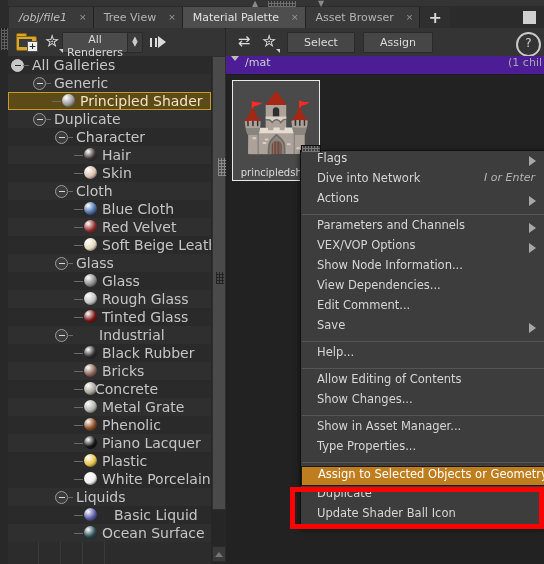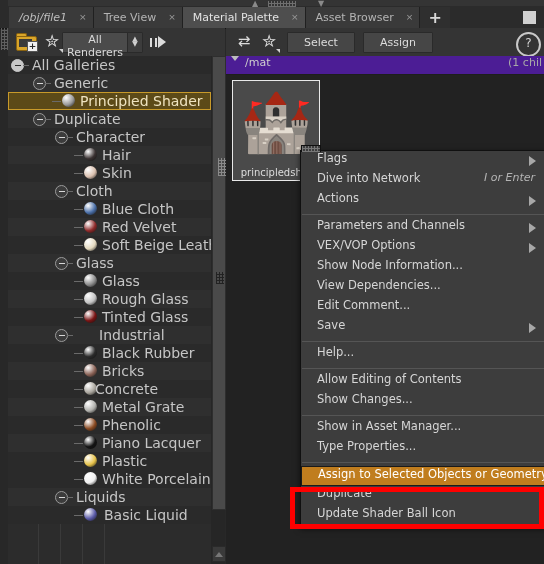--- a/index.html
+++ b/index.html
@@ -332,21 +332,26 @@
         <div class="trow odd">
           <div class="expander" style="left: 47px; top: 3px;">
             <i></i>
           </div>
           <div class="hline" style="left: 59px; top: 9px; width: 6px;"></div>
           <span class="tlabel" style="position: absolute; left: 68px;">Liquids</span>
         </div>
         <div class="trow even">
           <div class="hline" style="left: 66px; top: 9px; width: 9px;"></div>
           <div class="sphere" style="left: 76px; top: 2px; background: radial-gradient(circle at 32% 28%, rgb(255, 255, 255) 0%, rgb(90, 90, 168) 55%, rgb(13, 13, 13) 100%);"></div>
-          <span class="tlabel" style="position: absolute; left: 96px; text-align: right;">Basic Liquid</span>
+          <span class="tlabel" style="position: absolute; left: 106px; text-align: right;">Basic Liquid</span>
+        </div>
+        <div class="trow odd">
+          <div class="hline" style="left: 66px; top: 9px; width: 9px;"></div>
+          <div class="sphere" style="left: 76px; top: 2px; background: radial-gradient(circle at 32% 28%, rgb(255, 255, 255) 0%, rgb(42, 74, 82) 55%, rgb(13, 13, 13) 100%);"></div>
+          <span class="tlabel" style="position: absolute; left: 94px;">Ocean Surface</span>
         </div>
       </div>
 
     <div class="scroll-col">
       <div class="scroll-thumb">
         <div class="scroll-grip"></div>
       </div>
       <div class="scroll-btn">
           <span class="up"></span>
         </div>

